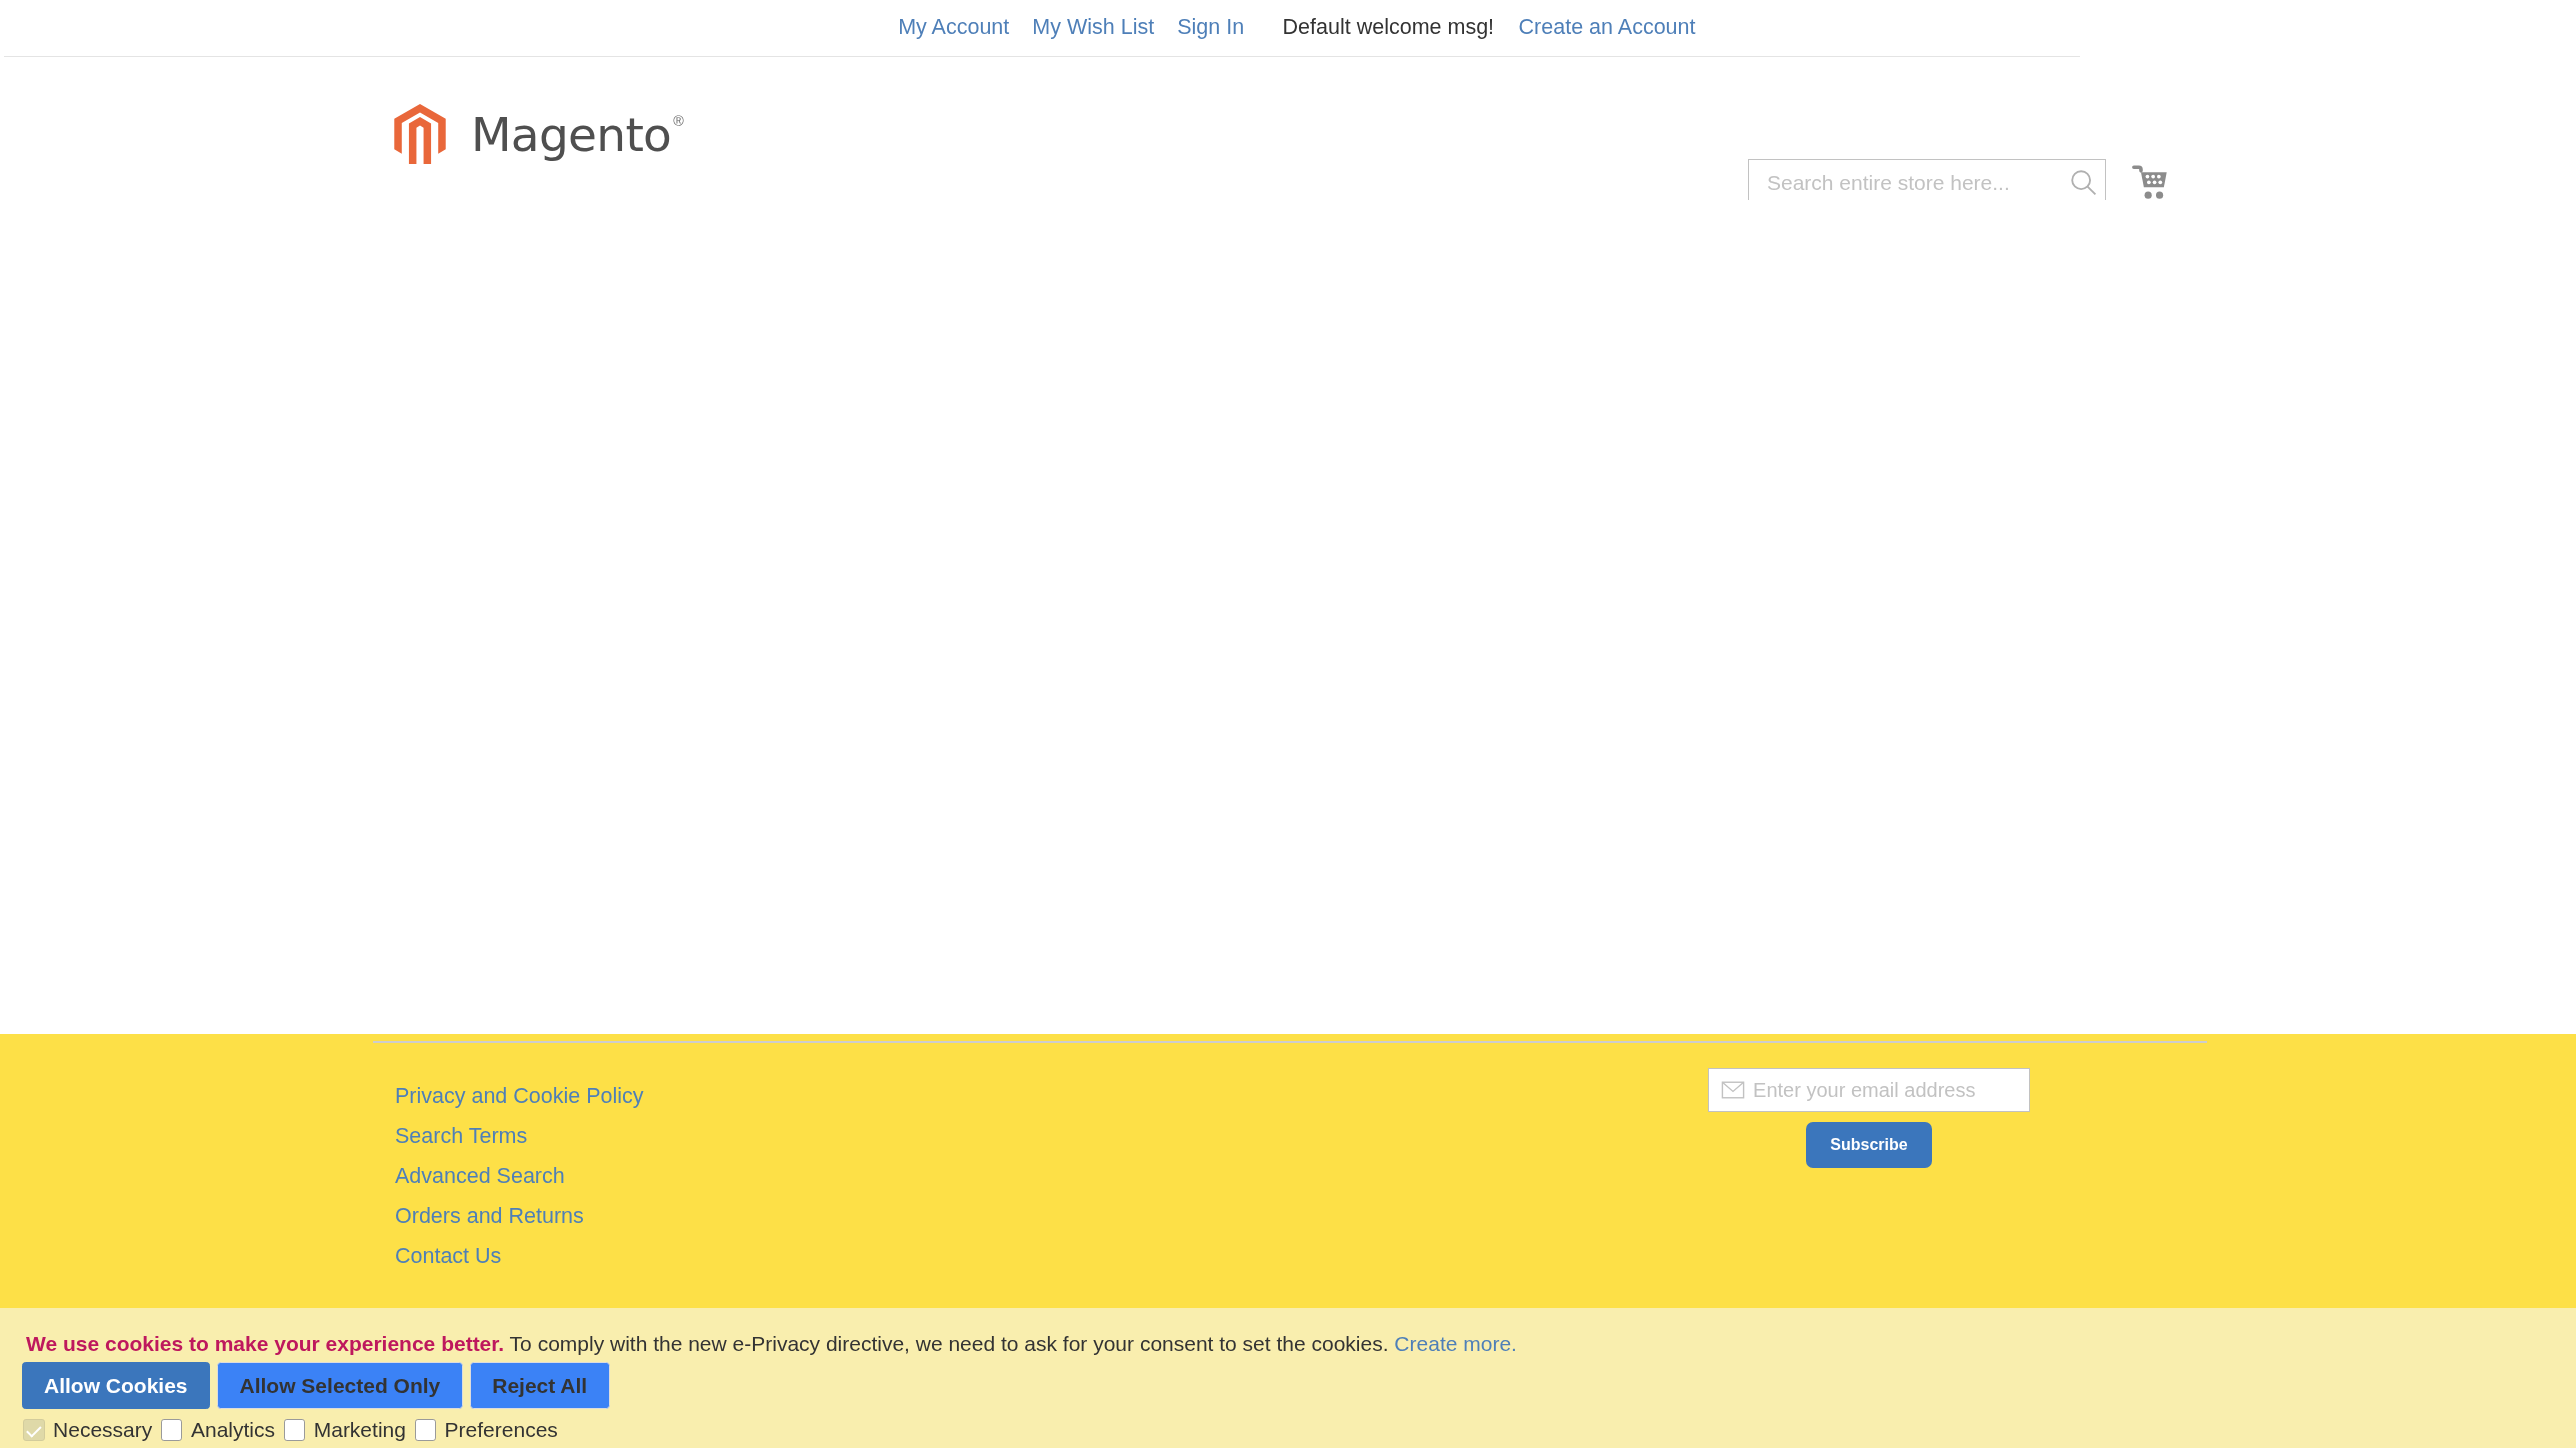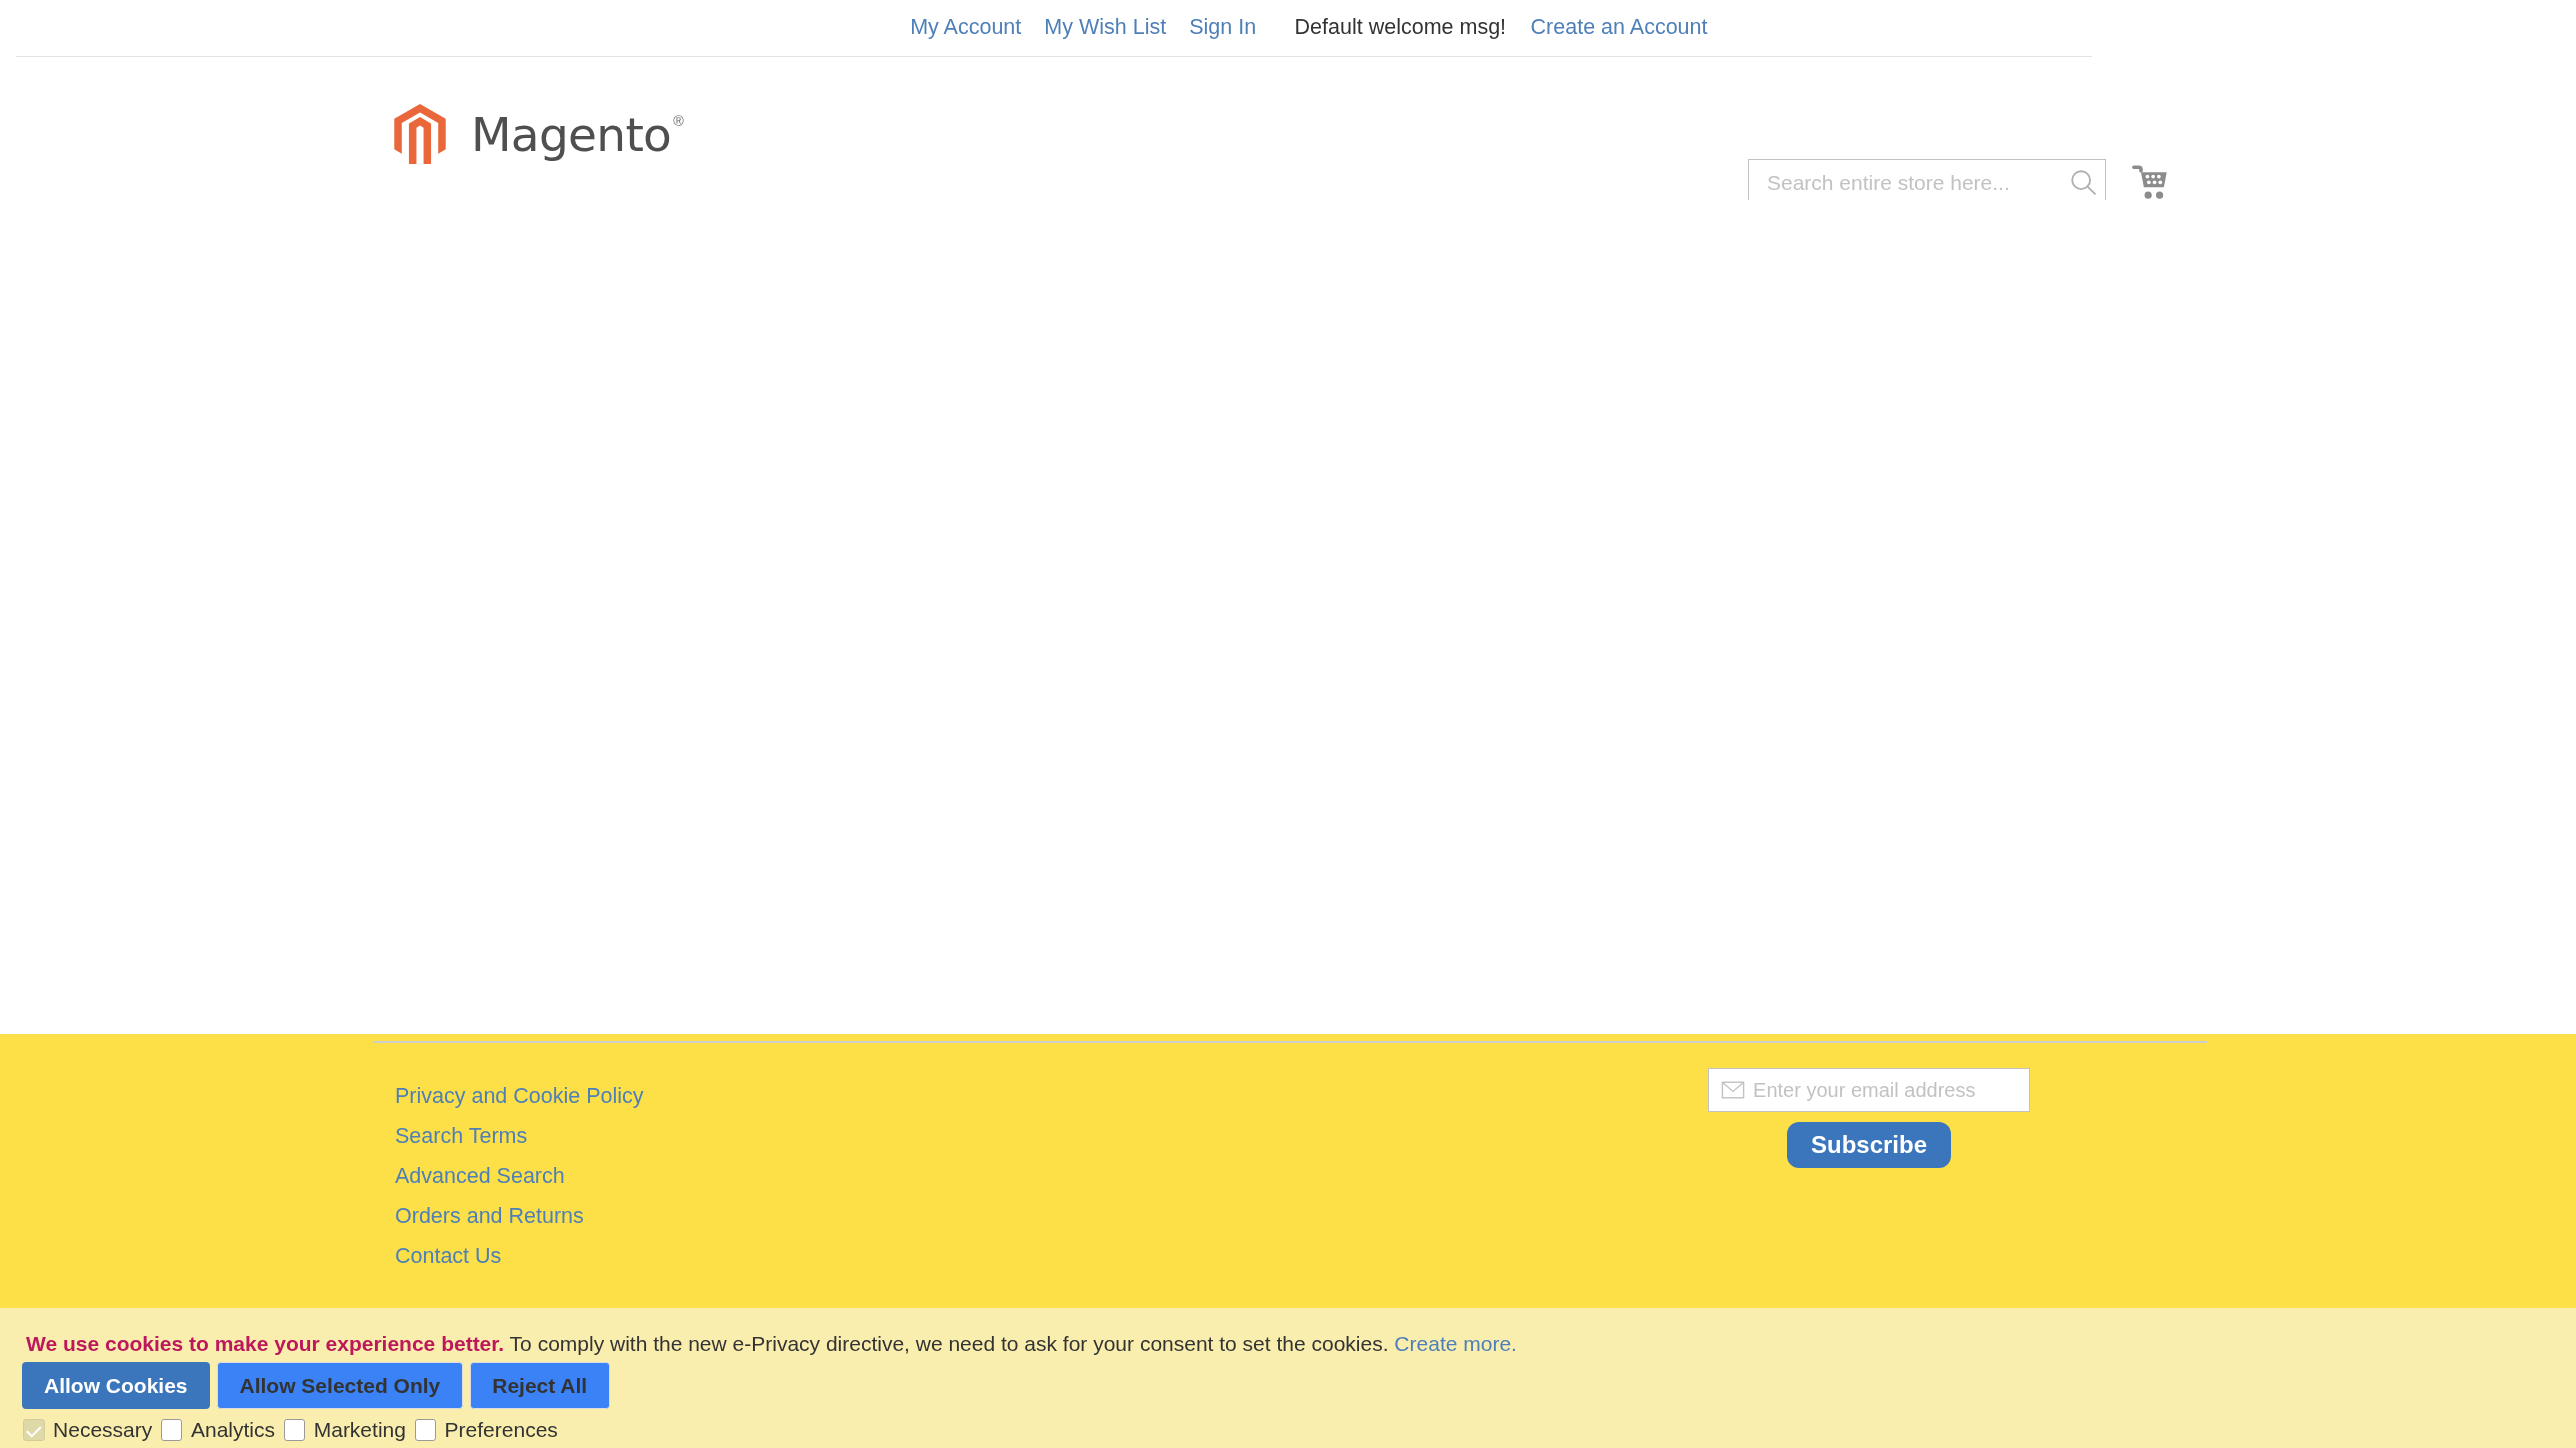--- a/index.html
+++ b/index.html
@@ -7,21 +7,21 @@
     margin: 0; padding: 0;
     width: 2576px; height: 1448px;
     background: #ffffff;
     font-family: "Liberation Sans", sans-serif;
     -webkit-font-smoothing: antialiased;
   }
   .page { position: relative; width: 2576px; height: 1448px; overflow: hidden; background:#fff; }
 
   
   .top-panel {
-    position: absolute; top: 0; left: 16px; width: 2076px; height: 57px;
+    position: absolute; top: 0; left: 4px; width: 2076px; height: 57px;
     border-bottom: 1.4px solid #e4e4e4;
     background: #ffffff;
   }
   .top-panel-inner {
     position: absolute; right: 373px; top: 0; height: 55px;
     display: flex; align-items: center; gap: 0;
   }
   .tp-link {
     color: #4e7fb8; font-size: 21.5px; text-decoration: none;
     padding: 0 11.5px; line-height: 55px; white-space: nowrap;
@@ -105,23 +105,23 @@
   }
   .nl-envelope { margin-left: 11.5px; width: 24px; height: 24px; flex: none; }
   .nl-input {
     border: none; outline: none; background: transparent;
     font-family: "Liberation Sans", sans-serif;
     font-size: 20px; color: #303030;
     width: 265px; height: 40px; padding-left: 8.6px;
   }
   .nl-input::placeholder { color: #c2c2c2; opacity: 1; }
   .nl-submit {
-    background: #3b76bc; color: #ffffff; border: none; border-radius: 12px;
-    font-family: "Liberation Sans", sans-serif;
-    font-size: 24px; font-weight: bold;
+    background: #3b76bc; color: #ffffff; border: none; border-radius: 7px;
+    font-family: "Liberation Sans", sans-serif;
+    font-size: 16px; font-weight: bold;
     height: 46px; padding: 0 24px; cursor: pointer; white-space: nowrap;
   }
 
   
   .cookie-banner {
     position: absolute; left: 0; bottom: 0; width: 2576px; height: 140px;
     background: #f9eeae;
   }
   .cookie-text {
     position: absolute; left: 26px; top: 23px;

